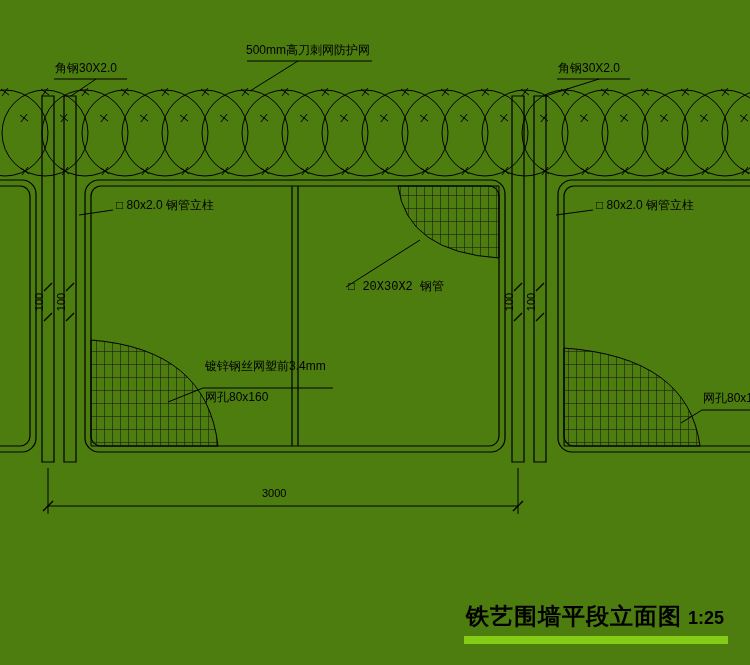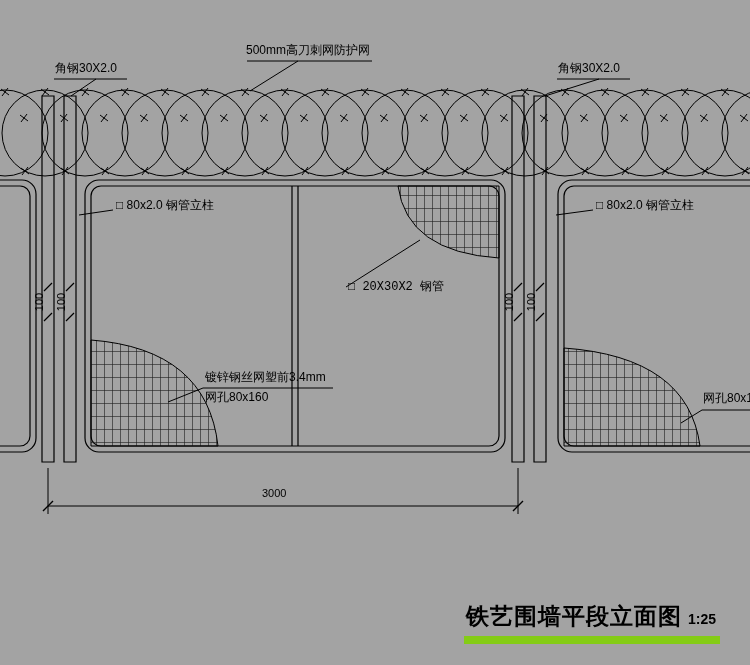--- a/index.html
+++ b/index.html
@@ -2,21 +2,21 @@
 <html><head>
 <meta charset="utf-8">
 <style>
   * { box-sizing: border-box; }
   html, body { margin: 0; padding: 0; background: #ffffff; }
   body { font-family: "Liberation Sans", "DejaVu Sans", sans-serif; color: #000; }
   .canvas {
     position: relative;
     width: 750px;
     height: 665px;
-    background: #a3a3a3;
+    background: #4d7c0f;
     overflow: hidden;
   }
   .canvas svg { position: absolute; left: 0; top: 0; }
   .lbl {
     position: absolute;
     font-size: 12px;
     line-height: 1.15;
     white-space: nowrap;
     color: #000;
   }
@@ -37,21 +37,21 @@
     position: absolute;
     left: 464px;
     top: 601px;
     display: flex;
     align-items: baseline;
     gap: 6px;
     border-bottom: 8px solid #84cc16;
     padding: 0 4px 4px 2px;
   }
   .title-main { font-size: 23px; font-weight: bold; letter-spacing: 1px; }
-  .title-scale { font-size: 14px; font-weight: bold; }
+  .title-scale { font-size: 18px; font-weight: bold; }
 </style>
 </head>
 <body>
 
 <div class="canvas">
 
   <svg width="750" height="665" viewBox="0 0 750 665">
     <defs>
       <pattern id="mesh" width="8" height="13" patternUnits="userSpaceOnUse">
         <path d="M0.35,0 V13 M0,0.35 H8" stroke="#1a1a1a" stroke-width="0.7" fill="none"></path>
@@ -187,21 +187,21 @@
   <div class="lbl" style="left:55px; top:62px;">角钢30X2.0</div>
 
   <div class="lbl" style="left:558px; top:62px;">角钢30X2.0</div>
 
   <div class="lbl" style="left:116px; top:199px;">□ 80x2.0 钢管立柱</div>
 
   <div class="lbl" style="left:596px; top:199px;">□ 80x2.0 钢管立柱</div>
 
   <div class="lbl" style="left:348px; top:281px;font-family:Liberation Mono, monospace;">□ 20X30X2 钢管</div>
 
-  <div class="lbl" style="left:205px; top:371px;">镀锌钢丝网塑前3.4mm</div>
+  <div class="lbl" style="left:205px; top:360px;">镀锌钢丝网塑前3.4mm</div>
 
   <div class="lbl" style="left:205px; top:391px;">网孔80x160</div>
 
   <div class="lbl" style="left:703px; top:392px;">网孔80x160</div>
 
   <div class="dim dim-span" style="left:262px; top:487px; width:42px;">3000</div>
 
   <div class="dim dim-vert" style="left:27px; top:296px;">100</div>
   <div class="dim dim-vert" style="left:49px; top:296px;">100</div>
   <div class="dim dim-vert" style="left:497px; top:296px;">100</div>

